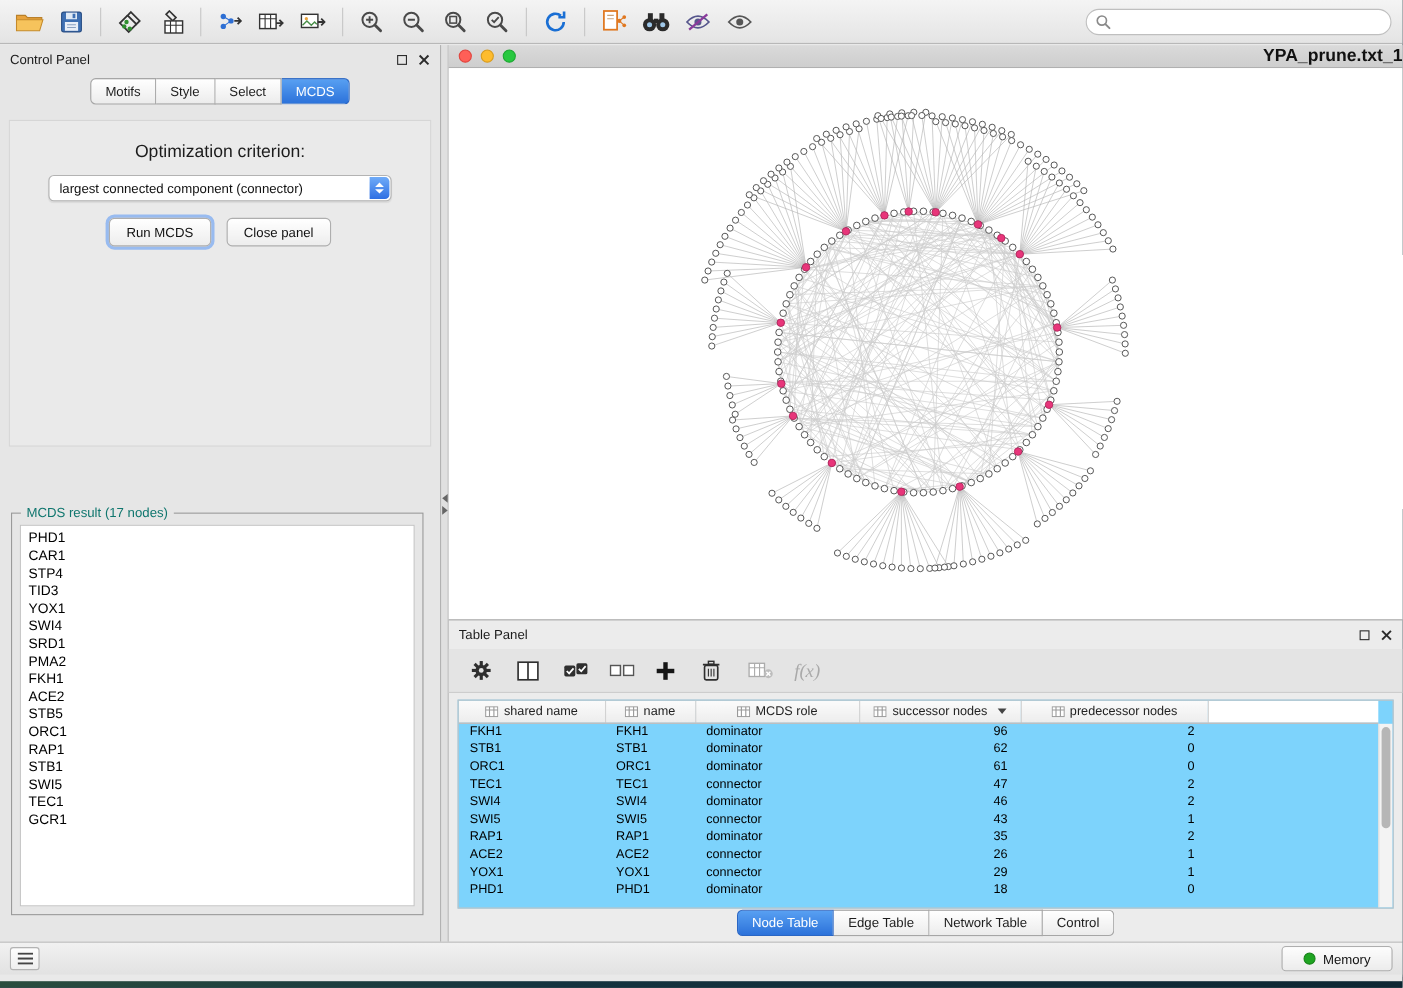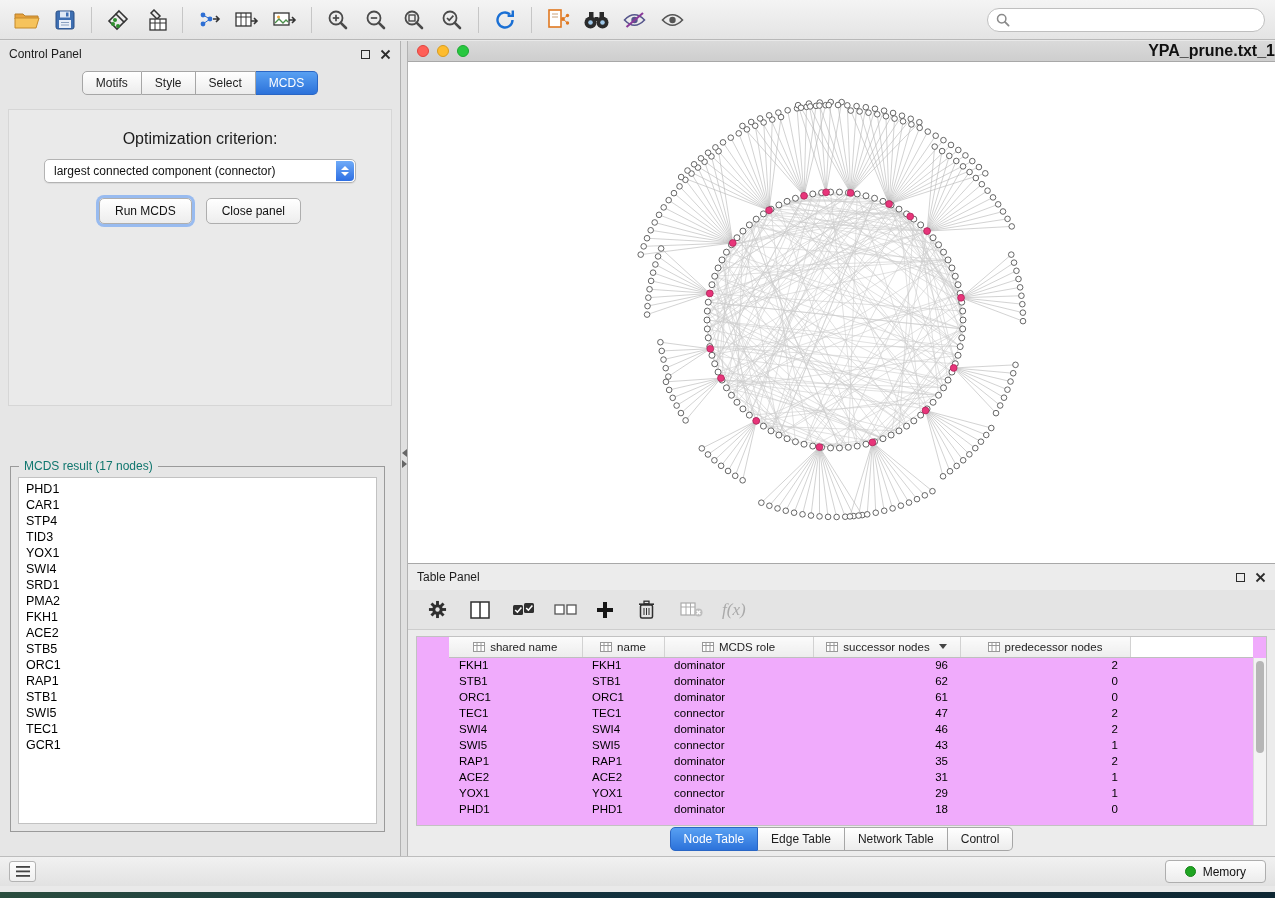--- a/index.html
+++ b/index.html
@@ -55,21 +55,21 @@
   .light.yellow{background:#febc2e;border:1px solid #d89c1f;}
   .light.green{background:#28c840;border:1px solid #1da832;}
   .nw-title{position:absolute;left:12px;right:0;text-align:right;font-size:16px;font-weight:bold;color:#111;}
   .nw-canvas{position:absolute;left:0;right:0;top:21px;bottom:0;background:#fff;}
 
   
   .table-panel{position:absolute;left:408px;top:563px;right:0;bottom:36px;background:#ececec;border-top:1px solid #a8a8a8;}
   .tp-toolbar{position:absolute;left:0;right:0;top:26px;height:40px;background:#e4e4e4;border-bottom:1px solid #cdcdcd;display:flex;align-items:center;padding:0 20px;gap:12px;}
   .tp-icon{width:30px;height:28px;display:flex;align-items:center;justify-content:flex-start;}
   .fx-label{font-size:17px;font-style:italic;font-family:"Liberation Serif",serif;color:#a9a9a9;}
-  .table-wrap{position:absolute;left:8px;right:8px;top:72px;bottom:30px;background:#f0abfc;border:1px solid #c2c2c2;overflow:hidden;padding-left:32px;}
+  .table-wrap{position:absolute;left:8px;right:8px;top:72px;bottom:30px;background:#7dd3fc;border:1px solid #c2c2c2;overflow:hidden;}
   table.node-table{border-collapse:collapse;table-layout:fixed;width:calc(100% - 13px);font-size:11.5px;color:#000;}
   .node-table th{height:20px;background:linear-gradient(#fbfbfb,#ededed);border-right:1px solid #d2d2d2;border-bottom:1px solid #bfbfbf;font-weight:normal;font-size:11.5px;color:#222;padding:0 4px;}
   .node-table th.fillh{background:#fff;border-right:none;}
   .hcell{display:flex;align-items:center;justify-content:center;gap:5px;}
   .sort-caret{width:0;height:0;border-left:4px solid transparent;border-right:4px solid transparent;border-top:5px solid #444;margin-left:4px;}
   .node-table td{height:16px;padding:0 10px;white-space:nowrap;overflow:hidden;}
   .node-table td.num{text-align:right;padding-right:12px;}
   .v-scroll{position:absolute;top:21px;right:0;width:13px;bottom:0;background:#f3f3f3;border-left:1px solid #ddd;}
   .v-thumb{position:absolute;top:3px;left:2px;right:2px;height:92px;background:#b6b6b6;border-radius:5px;}
   .tp-tabs{position:absolute;bottom:5px;left:0;right:0;display:flex;justify-content:center;}
@@ -1220,21 +1220,21 @@
               <td>RAP1</td>
               <td>dominator</td>
               <td class="num">35</td>
               <td class="num">2</td>
               <td></td>
             </tr>
             <tr>
               <td>ACE2</td>
               <td>ACE2</td>
               <td>connector</td>
-              <td class="num">31</td>
+              <td class="num">26</td>
               <td class="num">1</td>
               <td></td>
             </tr>
             <tr>
               <td>YOX1</td>
               <td>YOX1</td>
               <td>connector</td>
               <td class="num">29</td>
               <td class="num">1</td>
               <td></td>

